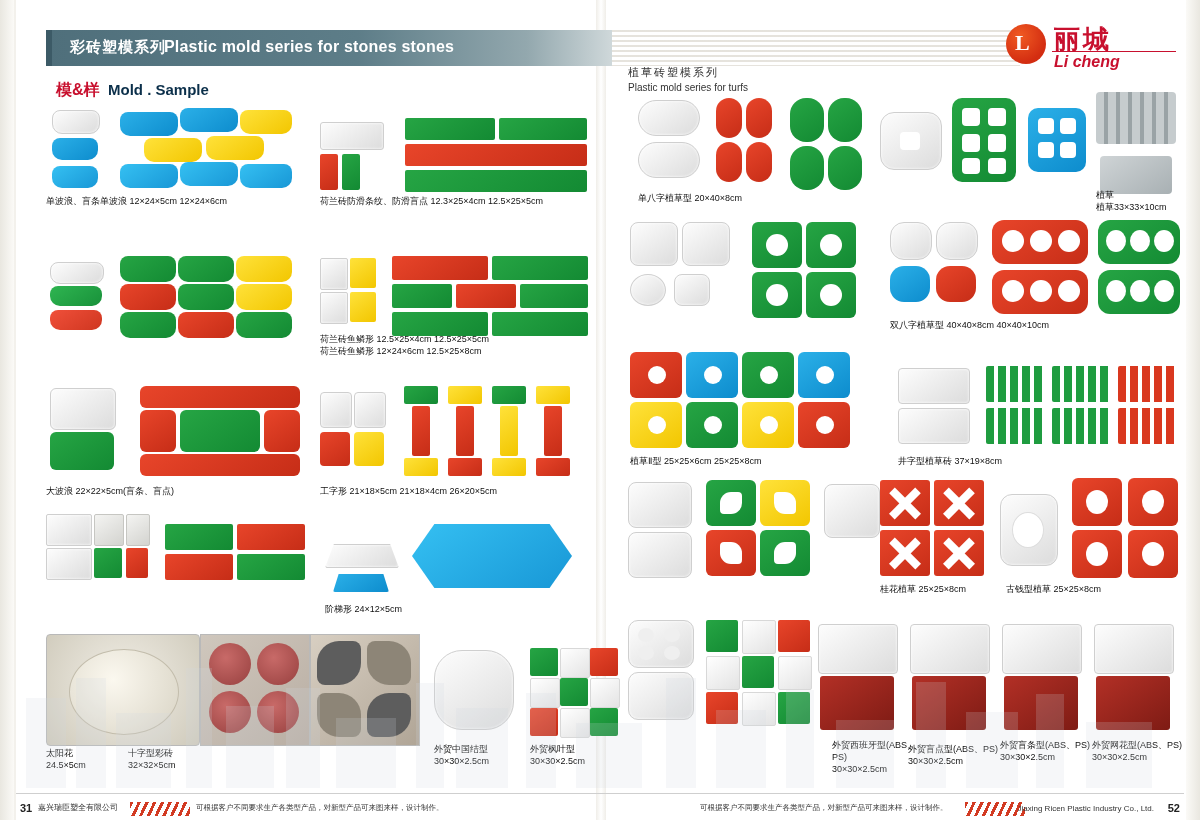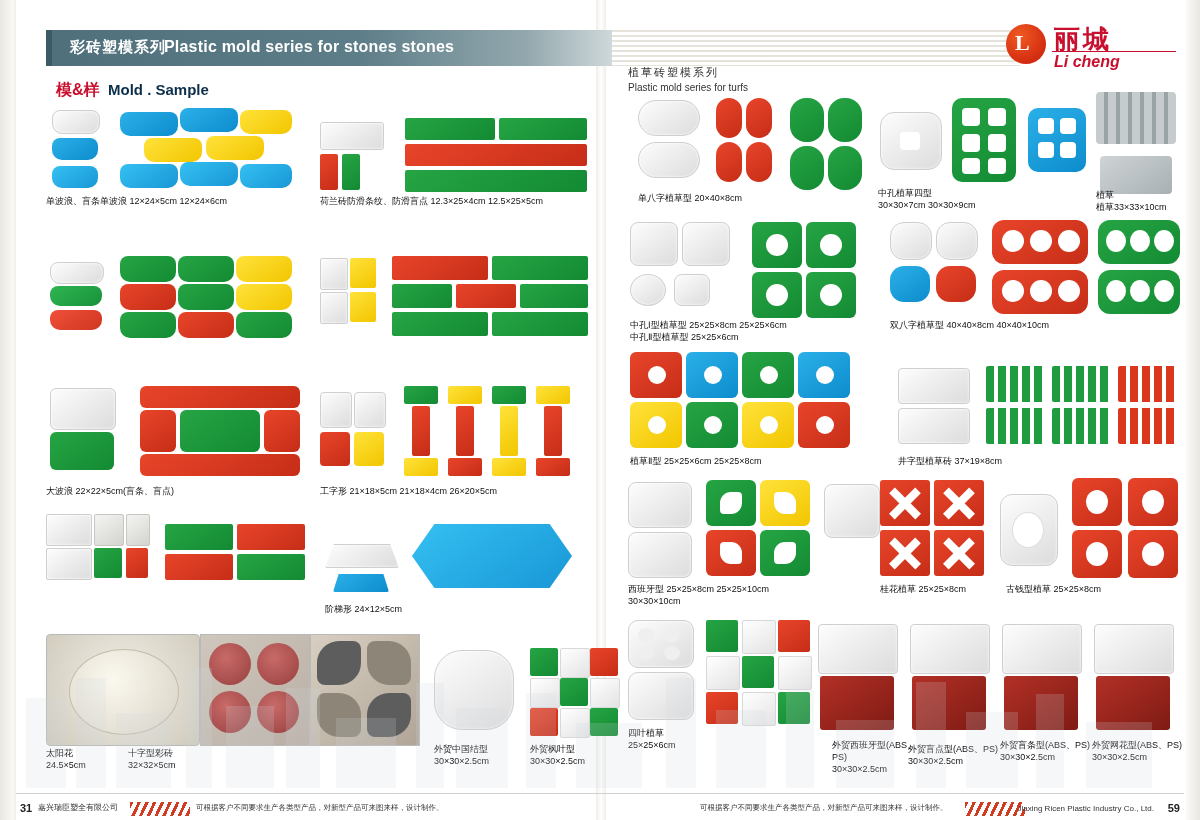--- a/index.html
+++ b/index.html
@@ -185,20 +185,22 @@
   </div>
   <div class="item" style="left:392px;top:256px;width:200px;height:84px;">
     <div class="sw c-red" style="left:0;top:0;width:96px;height:24px;"></div>
     <div class="sw c-green" style="left:100px;top:0;width:96px;height:24px;"></div>
     <div class="sw c-green" style="left:0;top:28px;width:60px;height:24px;"></div>
     <div class="sw c-red" style="left:64px;top:28px;width:60px;height:24px;"></div>
     <div class="sw c-green" style="left:128px;top:28px;width:68px;height:24px;"></div>
     <div class="sw c-green" style="left:0;top:56px;width:96px;height:24px;"></div>
     <div class="sw c-green" style="left:100px;top:56px;width:96px;height:24px;"></div>
   </div>
+  <div class="cap" style="left:320px;top:334px;width:275px;">荷兰砖鱼鳞形 12.5×25×4cm  12.5×25×5cm
+荷兰砖鱼鳞形 12×24×6cm 12.5×25×8cm</div>
 
   <div class="item" style="left:46px;top:388px;width:80px;height:84px;">
     <div class="sw mold" style="left:4px;top:0;width:64px;height:40px;border-radius:6px;"></div>
     <div class="sw c-green" style="left:4px;top:44px;width:64px;height:38px;border-radius:6px;"></div>
   </div>
   <div class="item" style="left:140px;top:386px;width:160px;height:90px;">
     <div class="sw c-red" style="left:0;top:0;width:160px;height:22px;border-radius:6px;"></div>
     <div class="sw c-red" style="left:0;top:24px;width:36px;height:42px;border-radius:6px;"></div>
     <div class="sw c-green" style="left:40px;top:24px;width:80px;height:42px;border-radius:6px;"></div>
     <div class="sw c-red" style="left:124px;top:24px;width:36px;height:42px;border-radius:6px;"></div>
@@ -322,22 +324,20 @@
     <div class="sw" style="left:10px;top:60px;width:18px;height:16px;background:#fff;border-radius:4px;"></div>
     <div class="sw" style="left:36px;top:60px;width:18px;height:16px;background:#fff;border-radius:4px;"></div>
   </div>
   <div class="item" style="left:1028px;top:98px;width:62px;height:92px;">
     <div class="sw c-blue" style="left:0;top:10px;width:58px;height:64px;border-radius:10px;"></div>
     <div class="sw" style="left:10px;top:20px;width:16px;height:16px;background:#fff;border-radius:4px;"></div>
     <div class="sw" style="left:32px;top:20px;width:16px;height:16px;background:#fff;border-radius:4px;"></div>
     <div class="sw" style="left:10px;top:44px;width:16px;height:16px;background:#fff;border-radius:4px;"></div>
     <div class="sw" style="left:32px;top:44px;width:16px;height:16px;background:#fff;border-radius:4px;"></div>
   </div>
-  <div class="cap" style="left:878px;top:188px;width:190px;">中孔植草四型
-30×30×7cm   30×30×9cm</div>
 
   <div class="item" style="left:1096px;top:92px;width:84px;height:60px;">
     <div class="sw c-grey" style="left:0;top:0;width:80px;height:52px;border-radius:4px;background:repeating-linear-gradient(90deg,#c6ccce 0 8px,#9aa3a6 8px 12px),repeating-linear-gradient(0deg,#c6ccce 0 8px,#9aa3a6 8px 12px);"></div>
   </div>
   <div class="item" style="left:1100px;top:156px;width:76px;height:46px;">
     <div class="sw c-grey" style="left:0;top:0;width:72px;height:38px;border-radius:4px;"></div>
   </div>
   <div class="cap" style="left:1096px;top:190px;width:100px;">植草
 植草33×33×10cm</div>
 
@@ -350,22 +350,20 @@
   <div class="item" style="left:752px;top:222px;width:110px;height:96px;">
     <div class="sw c-green" style="left:0;top:0;width:50px;height:46px;border-radius:6px;"></div>
     <div class="sw" style="left:14px;top:12px;width:22px;height:22px;background:#fff;border-radius:50%;"></div>
     <div class="sw c-green" style="left:54px;top:0;width:50px;height:46px;border-radius:6px;"></div>
     <div class="sw" style="left:68px;top:12px;width:22px;height:22px;background:#fff;border-radius:50%;"></div>
     <div class="sw c-green" style="left:0;top:50px;width:50px;height:46px;border-radius:6px;"></div>
     <div class="sw" style="left:14px;top:62px;width:22px;height:22px;background:#fff;border-radius:50%;"></div>
     <div class="sw c-green" style="left:54px;top:50px;width:50px;height:46px;border-radius:6px;"></div>
     <div class="sw" style="left:68px;top:62px;width:22px;height:22px;background:#fff;border-radius:50%;"></div>
   </div>
-  <div class="cap" style="left:630px;top:320px;width:240px;">中孔Ⅰ型植草型 25×25×8cm  25×25×6cm
-中孔Ⅱ型植草型 25×25×6cm</div>
 
   <div class="item" style="left:890px;top:222px;width:90px;height:96px;">
     <div class="sw mold" style="left:0;top:0;width:40px;height:36px;border-radius:14px;"></div>
     <div class="sw mold" style="left:46px;top:0;width:40px;height:36px;border-radius:14px;"></div>
     <div class="sw c-blue" style="left:0;top:44px;width:40px;height:36px;border-radius:14px;"></div>
     <div class="sw c-red" style="left:46px;top:44px;width:40px;height:36px;border-radius:14px;"></div>
   </div>
   <div class="item" style="left:992px;top:220px;width:100px;height:98px;">
     <div class="sw c-red" style="left:0;top:0;width:96px;height:44px;border-radius:12px;"></div>
     <div class="sw" style="left:10px;top:10px;width:22px;height:22px;background:#fff;border-radius:50%;"></div>
@@ -432,22 +430,20 @@
     <div class="sw c-red" style="left:0;top:50px;width:50px;height:46px;border-radius:6px;"></div>
     <div class="sw c-green" style="left:54px;top:50px;width:50px;height:46px;border-radius:6px;"></div>
     <div class="sw" style="left:14px;top:12px;width:22px;height:22px;background:#fff;border-radius:50% 4px 50% 4px;"></div>
     <div class="sw" style="left:68px;top:12px;width:22px;height:22px;background:#fff;border-radius:4px 50% 4px 50%;"></div>
     <div class="sw" style="left:14px;top:62px;width:22px;height:22px;background:#fff;border-radius:4px 50% 4px 50%;"></div>
     <div class="sw" style="left:68px;top:62px;width:22px;height:22px;background:#fff;border-radius:50% 4px 50% 4px;"></div>
   </div>
   <div class="item" style="left:824px;top:484px;width:58px;height:56px;">
     <div class="sw mold" style="left:0;top:0;width:54px;height:52px;border-radius:8px;"></div>
   </div>
-  <div class="cap" style="left:628px;top:584px;width:240px;">西班牙型 25×25×8cm 25×25×10cm
-30×30×10cm</div>
 
   <div class="item" style="left:880px;top:480px;width:108px;height:100px;">
     <div class="sw c-red tile cross" style="left:0;top:0;width:50px;height:46px;"></div>
     <div class="sw c-red tile cross" style="left:54px;top:0;width:50px;height:46px;"></div>
     <div class="sw c-red tile cross" style="left:0;top:50px;width:50px;height:46px;"></div>
     <div class="sw c-red tile cross" style="left:54px;top:50px;width:50px;height:46px;"></div>
   </div>
   <div class="cap" style="left:880px;top:584px;width:200px;">桂花植草 25×25×8cm</div>
 
   <div class="item" style="left:1000px;top:480px;width:60px;height:100px;">
@@ -478,22 +474,20 @@
     <div class="sw c-green" style="left:0;top:0;width:32px;height:32px;"></div>
     <div class="sw c-white" style="left:36px;top:0;width:32px;height:32px;"></div>
     <div class="sw c-red" style="left:72px;top:0;width:32px;height:32px;"></div>
     <div class="sw c-white" style="left:0;top:36px;width:32px;height:32px;"></div>
     <div class="sw c-green" style="left:36px;top:36px;width:32px;height:32px;"></div>
     <div class="sw c-white" style="left:72px;top:36px;width:32px;height:32px;"></div>
     <div class="sw c-red" style="left:0;top:72px;width:32px;height:32px;"></div>
     <div class="sw c-white" style="left:36px;top:72px;width:32px;height:32px;"></div>
     <div class="sw c-green" style="left:72px;top:72px;width:32px;height:32px;"></div>
   </div>
-  <div class="cap" style="left:628px;top:728px;width:200px;">四叶植草
-25×25×6cm</div>
 
   <div class="item" style="left:818px;top:624px;width:84px;height:110px;">
     <div class="sw mold" style="left:0;top:0;width:78px;height:48px;border-radius:4px;"></div>
     <div class="sw" style="left:2px;top:52px;width:74px;height:54px;background:linear-gradient(145deg,#b33026,#7e1b14);border-radius:3px;"></div>
   </div>
   <div class="item" style="left:910px;top:624px;width:84px;height:110px;">
     <div class="sw mold" style="left:0;top:0;width:78px;height:48px;border-radius:4px;"></div>
     <div class="sw" style="left:2px;top:52px;width:74px;height:54px;background:linear-gradient(145deg,#b33026,#7e1b14);border-radius:3px;"></div>
   </div>
   <div class="item" style="left:1002px;top:624px;width:84px;height:110px;">
@@ -539,15 +533,15 @@
 
   <div class="foot">
     <div class="foot-rule"></div>
     <div class="foot-num-l">31</div>
     <div class="foot-cn-l">嘉兴瑞臣塑全有限公司</div>
     <div class="foot-slash-l"></div>
     <div class="foot-txt-l">可根据客户不同要求生产各类型产品，对新型产品可来图来样，设计制作。</div>
     <div class="foot-txt-r">可根据客户不同要求生产各类型产品，对新型产品可来图来样，设计制作。</div>
     <div class="foot-slash-r"></div>
     <div class="foot-en-r">Jiaxing Ricen Plastic Industry Co., Ltd.</div>
-    <div class="foot-num-r">59</div>
+    <div class="foot-num-r">52</div>
   </div>
 </div>
 
 </body></html>

